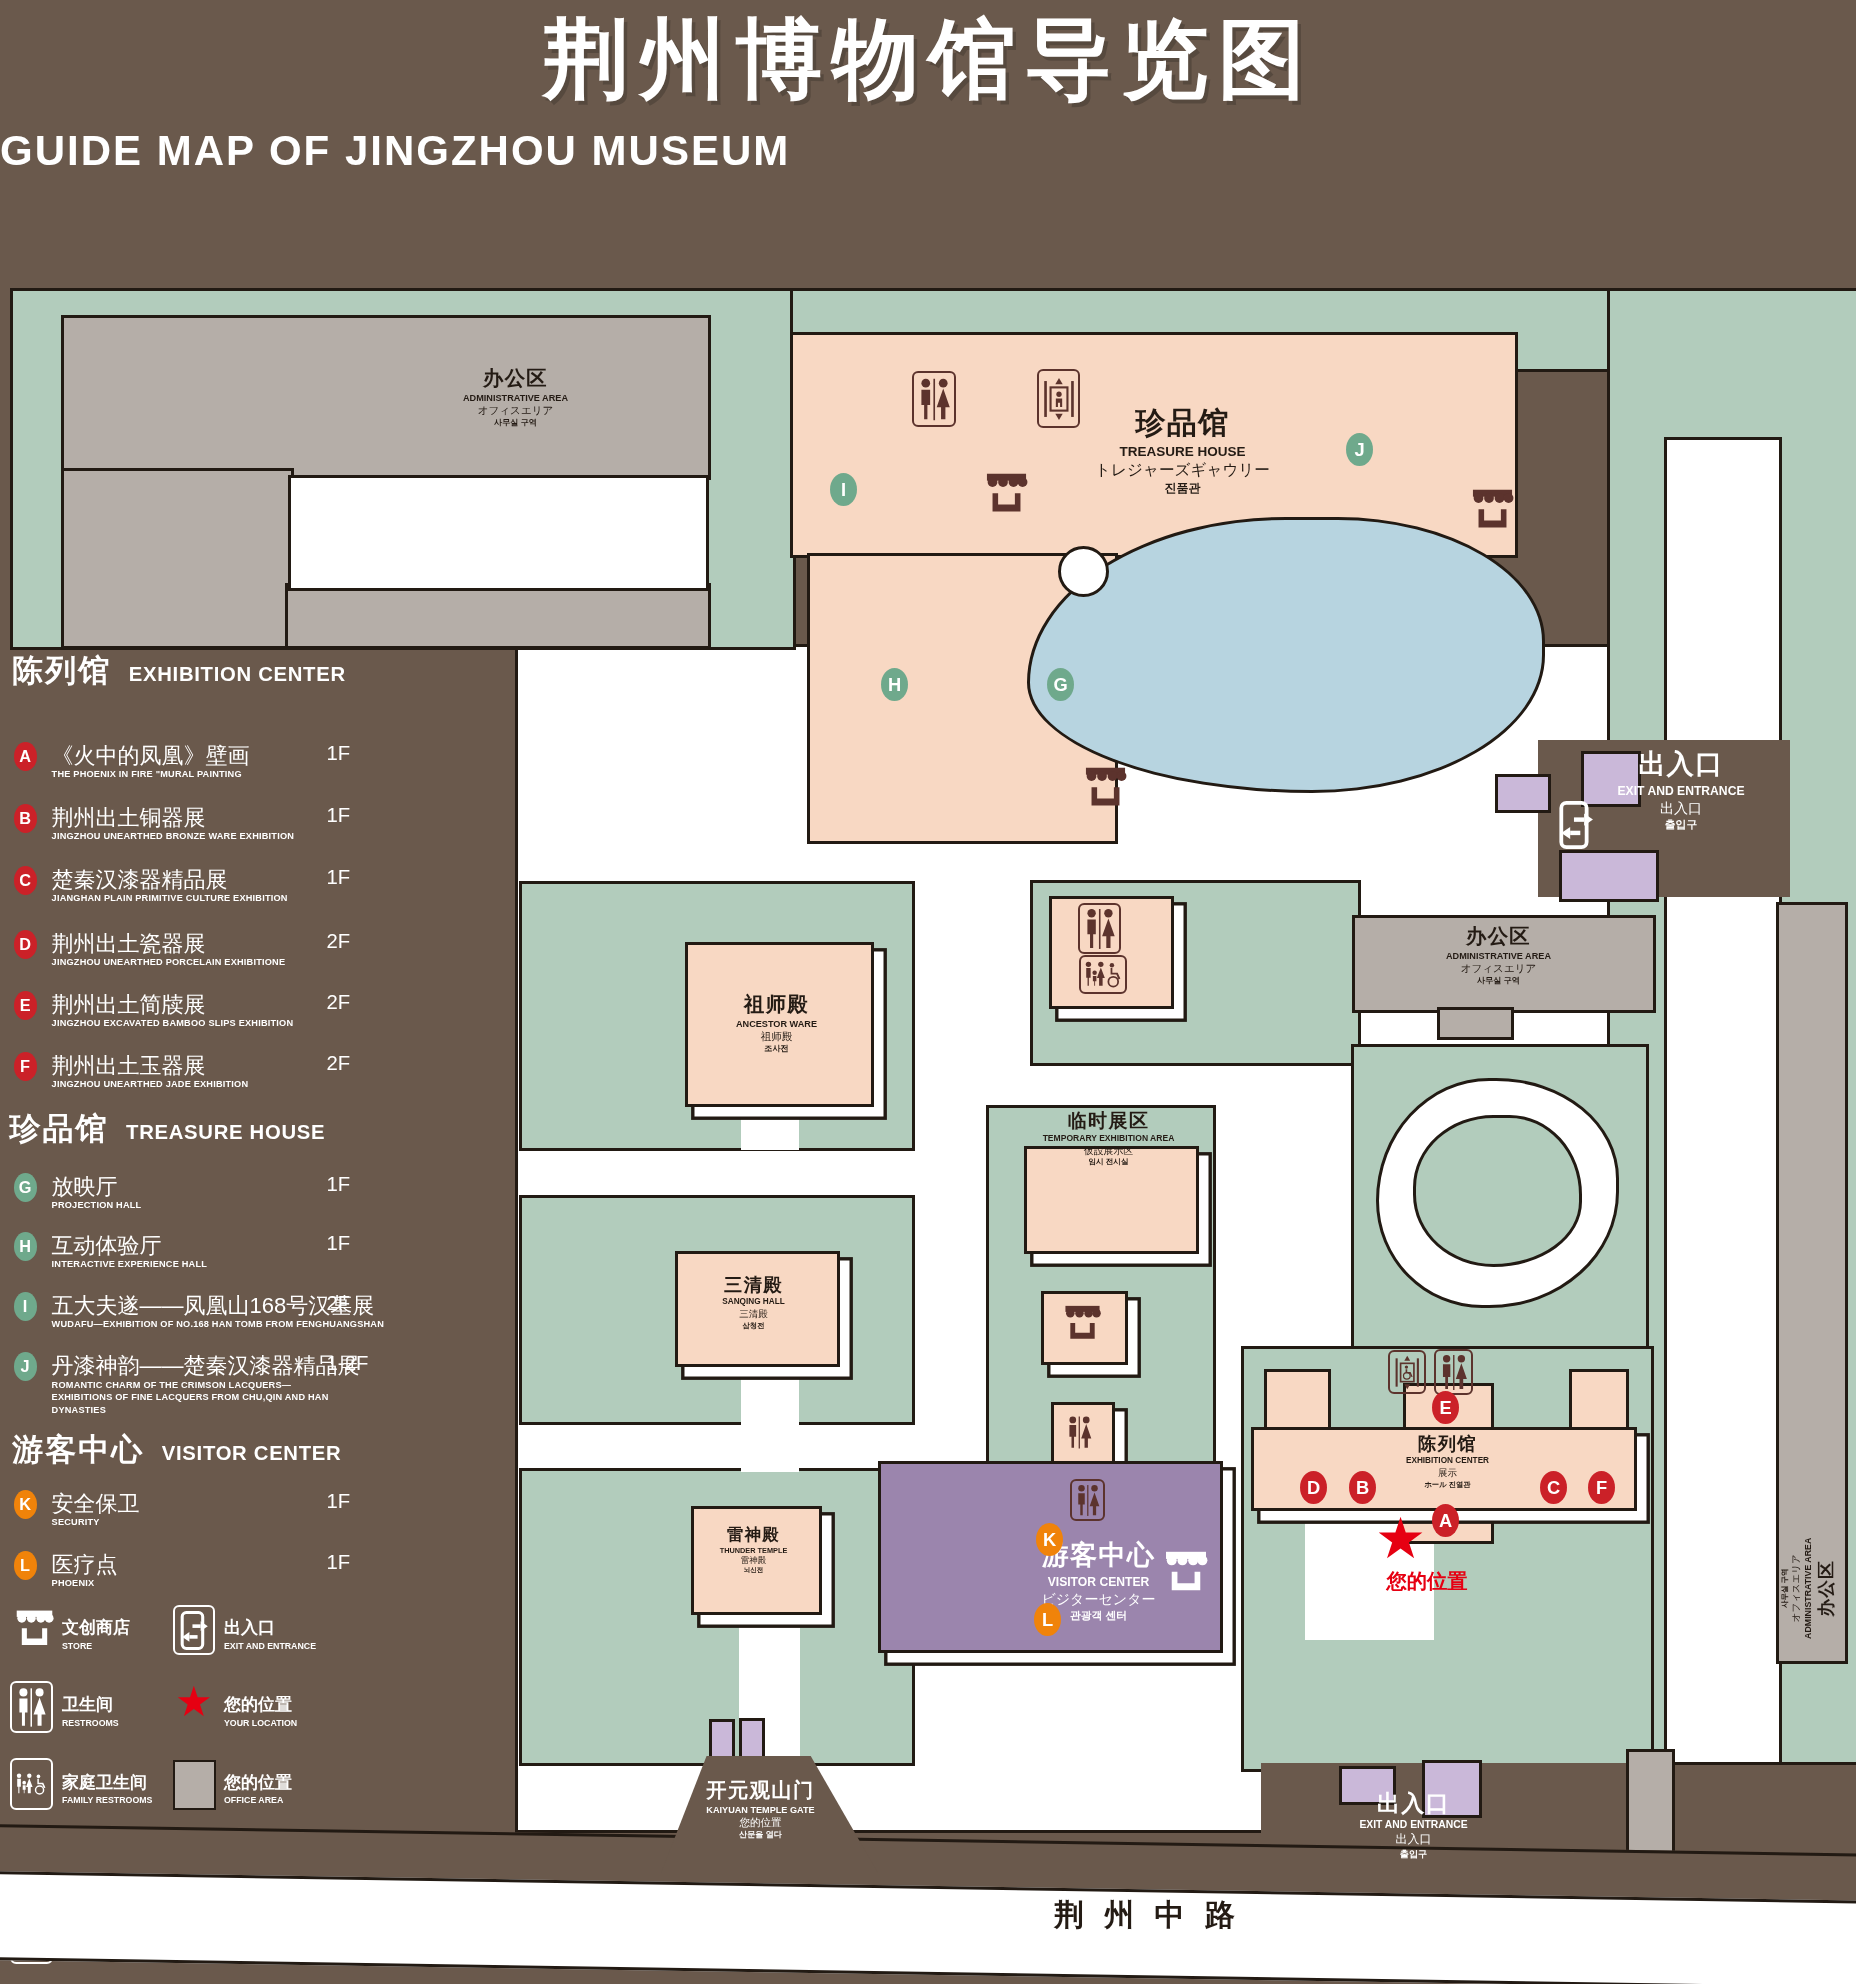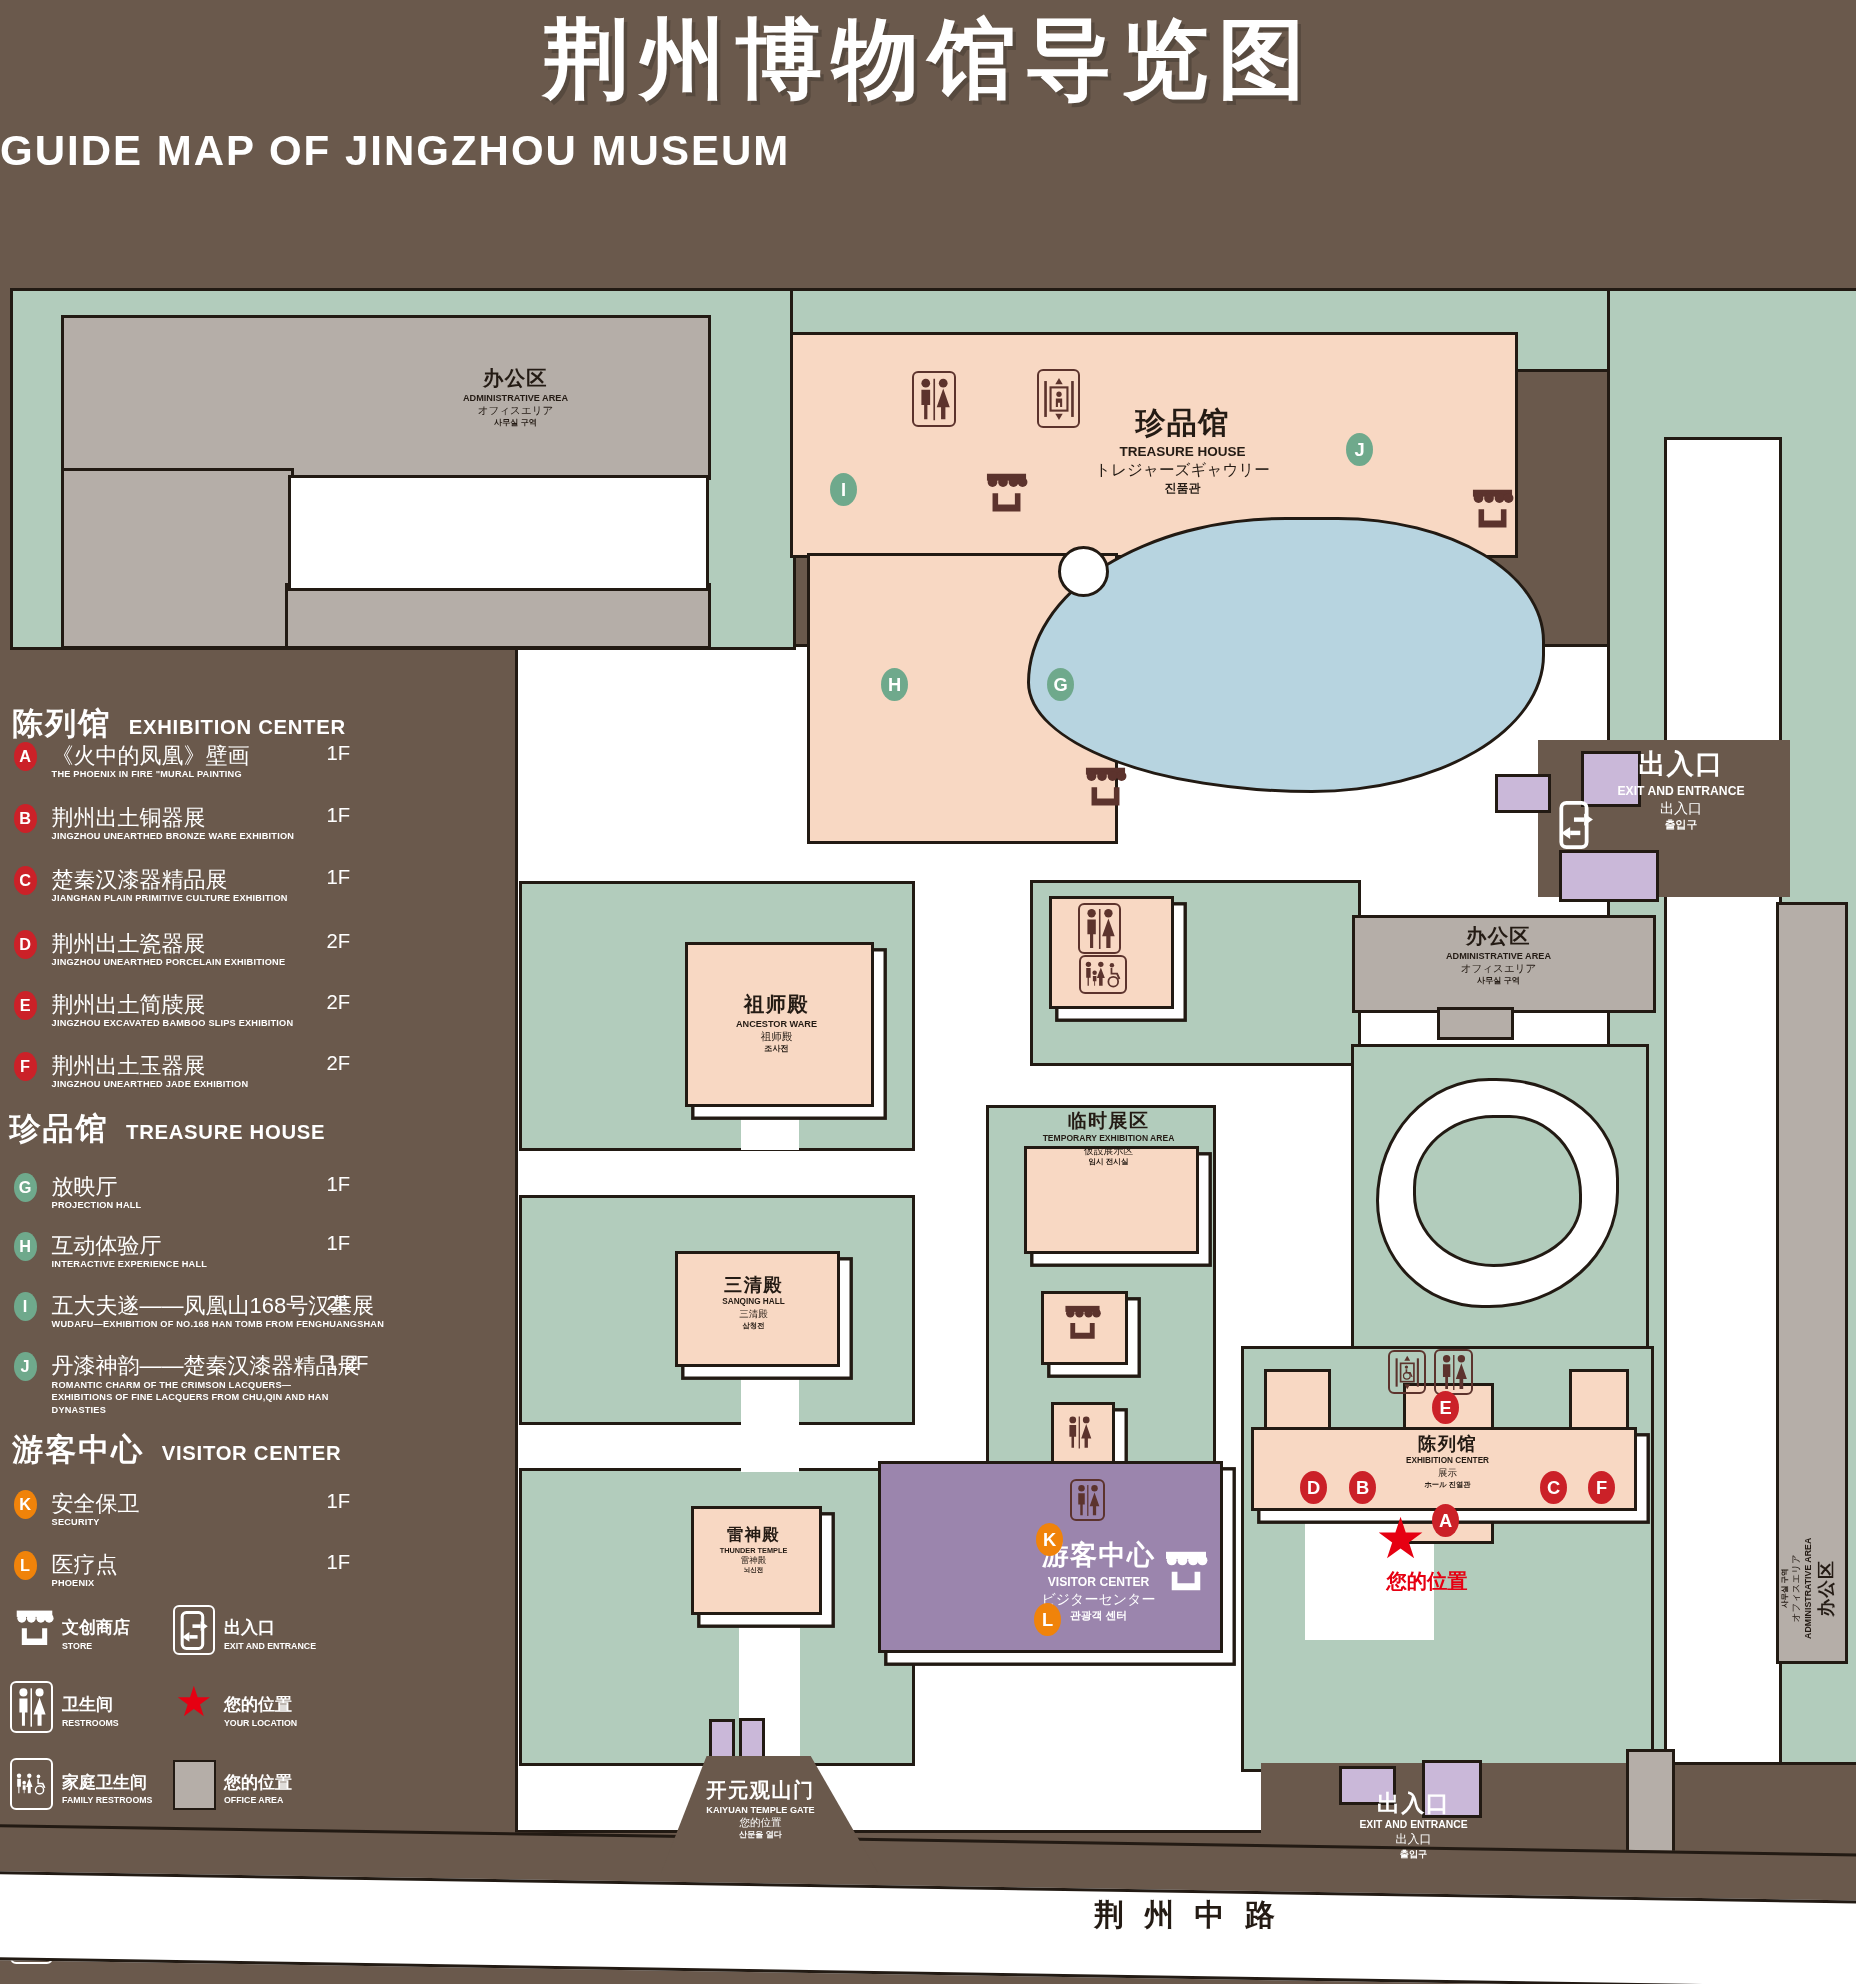--- a/index.html
+++ b/index.html
@@ -50,21 +50,21 @@
   .lzh{position:absolute;left:38px;top:-1.4px;font-size:22px;color:#fff;white-space:nowrap;}
   .len{position:absolute;left:38px;top:27px;font-size:9.2px;font-weight:700;color:#fff;
        white-space:nowrap;letter-spacing:0.2px;}
   .len.wrap{white-space:normal;width:292px;line-height:1.35;}
   .lfloor{position:absolute;left:313px;top:0;font-size:20.3px;font-weight:400;color:#fff;}
   .symzh{position:absolute;font-size:17px;color:#fff;font-weight:700;white-space:nowrap;z-index:5;}
   .symen{position:absolute;font-size:8.8px;color:#fff;font-weight:700;white-space:nowrap;z-index:5;}
   .star{color:#e60012;z-index:60;line-height:1;}
   .redtext{position:absolute;color:#e60012;font-weight:700;z-index:60;text-align:center;}
   .roadtext{position:absolute;left:1054px;top:1895px;font-size:30px;font-weight:700;
-            letter-spacing:20.3px;color:#241b14;z-index:70;white-space:nowrap;margin-left:40px;}
+            letter-spacing:20.3px;color:#241b14;z-index:70;white-space:nowrap;}
   .band{position:absolute;left:-13.6px;width:1898px;transform:rotate(0.9deg);
         transform-origin:left top;z-index:65;}
   .vlabel{position:absolute;left:1630px;top:1559px;width:359px;display:flex;
           flex-direction:column;align-items:center;text-align:center;
           transform:rotate(-90deg);transform-origin:center;color:#241b14;z-index:50;line-height:1.35;}
 </style>
 </head>
 <body>
 
 <svg width="0" height="0" style="position:absolute">
@@ -357,21 +357,21 @@
 <div class="badge bgreen" style="left:1047px;top:668px">G</div>
 <div class="badge bred" style="left:1432px;top:1391px">E</div>
 <div class="badge bred" style="left:1300px;top:1471px">D</div>
 <div class="badge bred" style="left:1349px;top:1471px">B</div>
 <div class="badge bred" style="left:1540px;top:1471px">C</div>
 <div class="badge bred" style="left:1588px;top:1471px">F</div>
 <div class="badge bred" style="left:1432px;top:1504px">A</div>
 <div class="badge borange" style="left:1036px;top:1523px">K</div>
 <div class="badge borange" style="left:1034px;top:1603px">L</div>
 
-<div class="lsec" style="left:12.2px;top:703px">
+<div class="lsec" style="left:12.2px;top:650px">
   <span class="szh">陈列馆</span><span class="sen">EXHIBITION CENTER</span>
 </div>
 <div class="lrow" style="top:742px">
   <span class="lbadge bred">A</span>
   <span class="lzh">《火中的凤凰》壁画</span>
   <span class="len">THE PHOENIX IN FIRE "MURAL PAINTING</span>
   <span class="lfloor">1F</span>
 </div>
 <div class="lrow" style="top:804px">
   <span class="lbadge bred">B</span>

